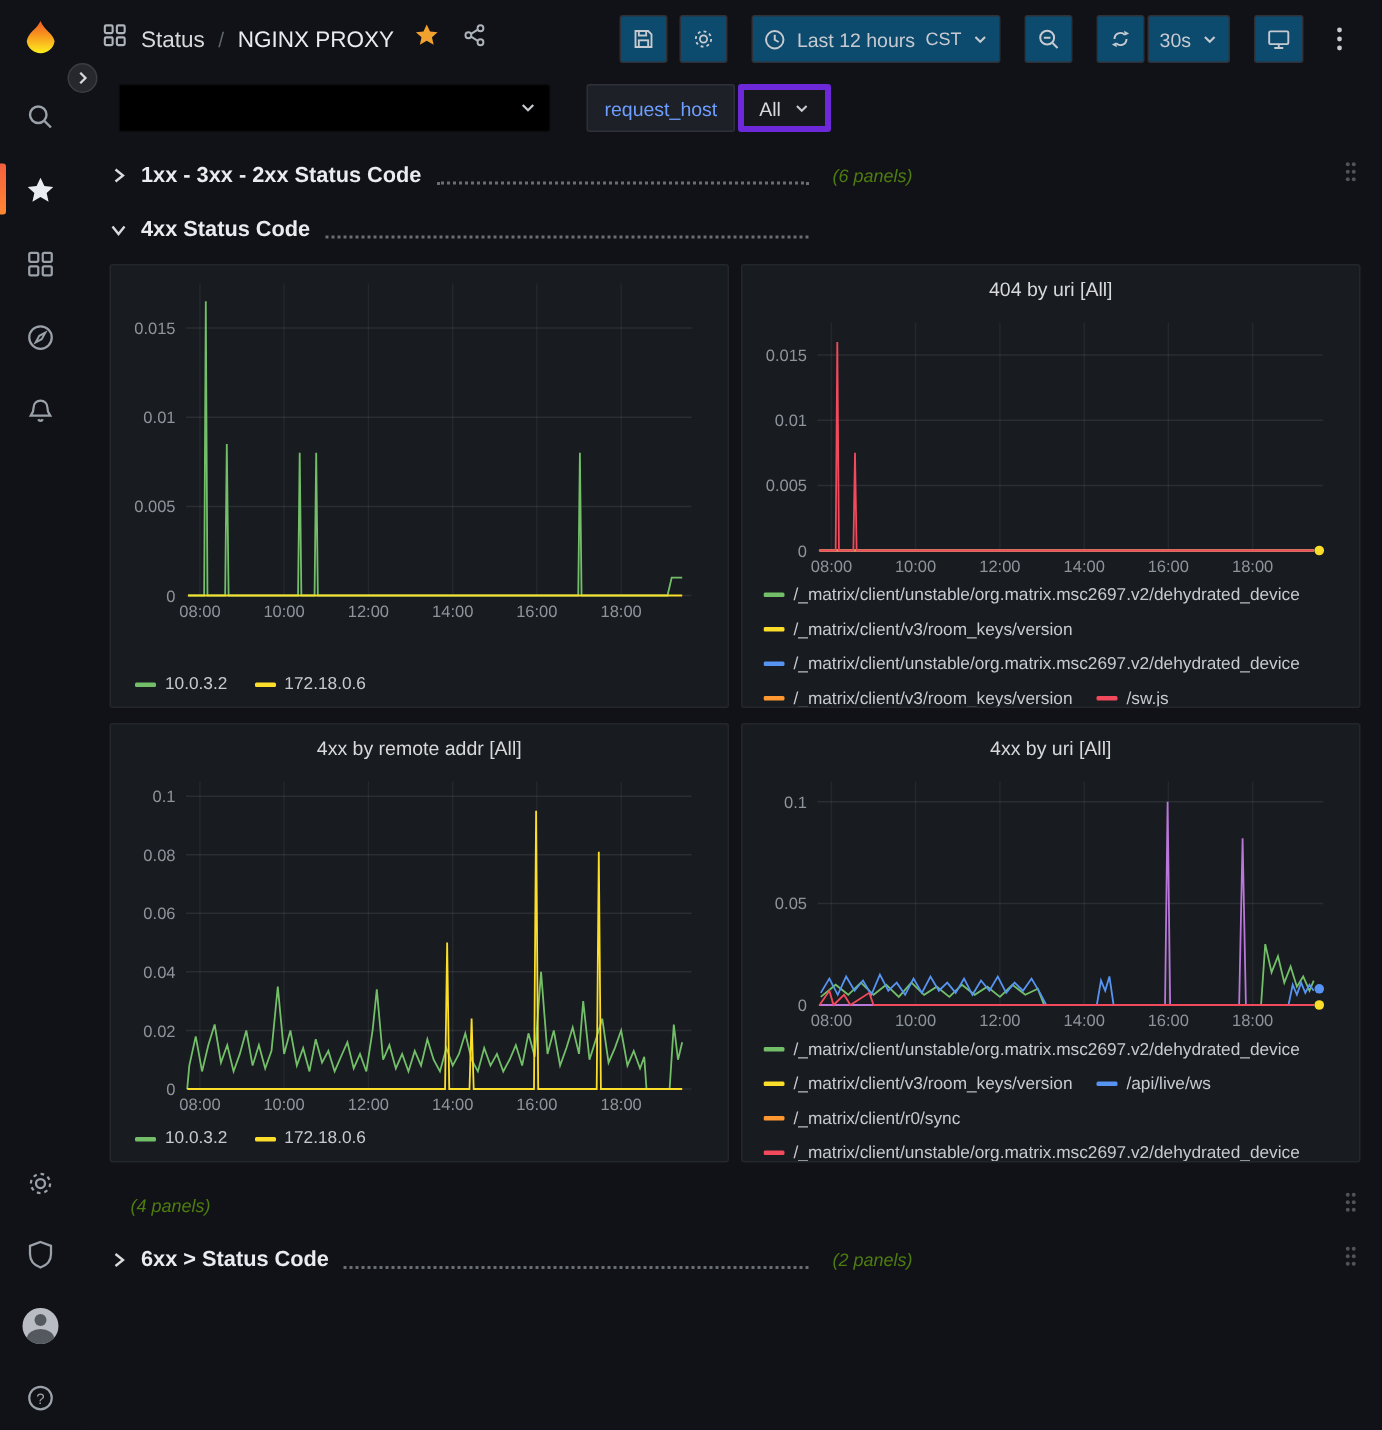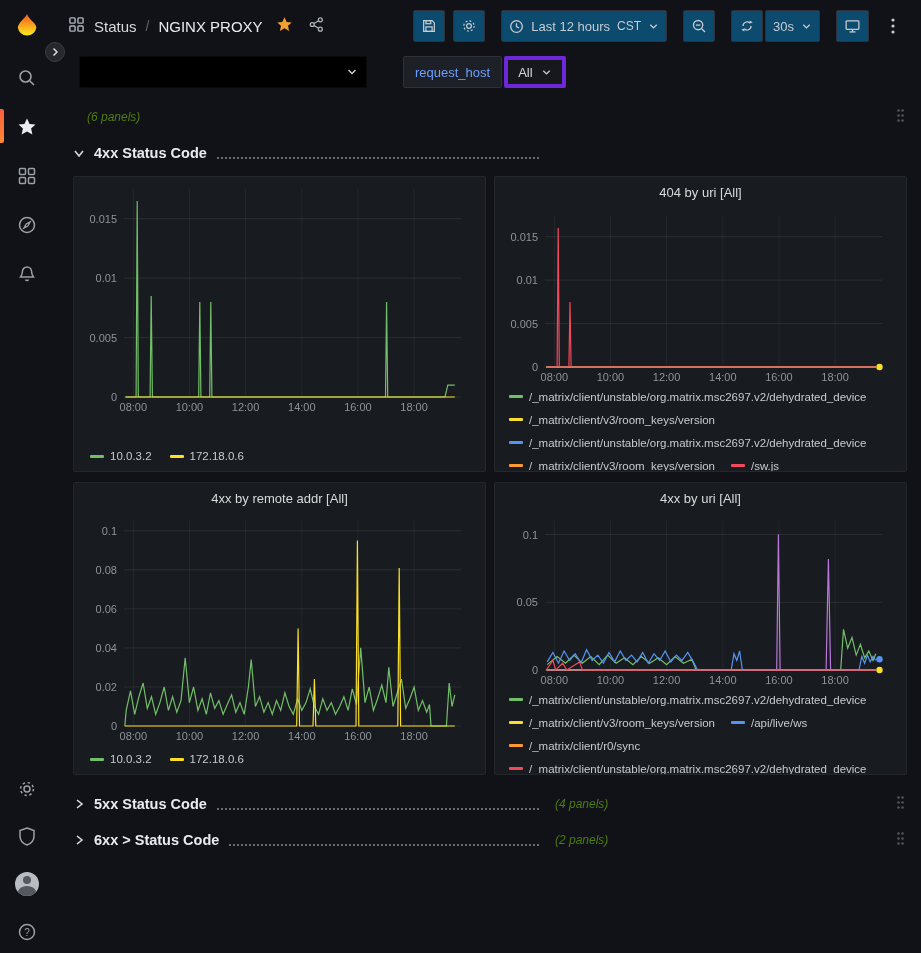--- a/index.html
+++ b/index.html
@@ -39,21 +39,21 @@
   .btn-group{display:flex;gap:2px}
   .icon-plain{border:none;background:transparent;padding:0 4px}
   .mleft{margin-left:8px}
 
   
   .varbar{height:32px;margin:4px 0 0;padding-left:19px;display:flex;align-items:center;flex-shrink:0}
   .var-label{height:32px;display:flex;align-items:center;padding:0 11px;background:#1d2027;
     border:1px solid #2e3138;border-radius:2px;color:#6e9fff;font-size:13px;font-weight:500;cursor:pointer}
   .var-black{width:288px;height:32px;background:#000;border:1px solid #0a0a0a;border-radius:2px;
     display:flex;align-items:center;justify-content:flex-end;padding-right:8px;margin-left:6px;cursor:pointer}
-  .var-group2{margin-left:36px;display:flex;gap:2px}
+  .var-group2{margin-left:24px;display:flex;gap:2px}
   .var-value{height:32px;display:flex;align-items:center;gap:8px;padding:0 10px;background:#16181e;
     border:4px solid #6d28d9;border-radius:2px;color:#d8d9da;font-size:13px;cursor:pointer}
 
   
   .content{flex:1;padding:8px 14px 0 19px;overflow:hidden}
   .row-head{height:26px;display:flex;align-items:center;cursor:pointer}
   .row-head.m1{margin-top:8px}
   .row-head.m2{margin-top:10px}
   .row-head.m3{margin-top:16px}
   .row-left{display:flex;align-items:center;width:468px;min-width:0}
@@ -266,20 +266,27 @@
           <svg width="11" height="11" viewBox="0 0 12 12">
               <path d="M2.5 4 L6 7.5 L9.5 4" fill="none" stroke="#c7cbd1" stroke-width="1.5"></path>
             </svg>
         </span>
       </div>
     </div>
 
     <div class="content">
 
       <div class="row-head m1">
+        <div class="row-left">
+          <svg width="12" height="12" viewBox="0 0 12 12">
+              <path d="M4 2 L9 6 L4 10" fill="none" stroke="#d8d9da" stroke-width="1.6"></path>
+            </svg>
+          <span class="row-title">1xx - 3xx - 2xx Status Code</span>
+          <span class="leader-dots"></span>
+        </div>
         <span class="row-count">(6 panels)</span>
         <span class="row-handle">
           <svg width="9" height="15" viewBox="0 0 9 15">
               <g fill="#5c6066">
                 <circle cx="2.5" cy="2.5" r="1.3"></circle>
                 <circle cx="6.5" cy="2.5" r="1.3"></circle>
                 <circle cx="2.5" cy="7.5" r="1.3"></circle>
                 <circle cx="6.5" cy="7.5" r="1.3"></circle>
                 <circle cx="2.5" cy="12.5" r="1.3"></circle>
                 <circle cx="6.5" cy="12.5" r="1.3"></circle>
@@ -497,27 +504,20 @@
                 <span class="legend-item">
                   <span class="swatch" style="background: rgb(242, 73, 92);"></span>
                   <span>/_matrix/client/unstable/org.matrix.msc2697.v2/dehydrated_device</span>
                 </span>
               </div>
             </div>
         </section>
       </div>
 
       <div class="row-head m3">
-        <div class="row-left">
-          <svg width="12" height="12" viewBox="0 0 12 12">
-              <path d="M4 2 L9 6 L4 10" fill="none" stroke="#d8d9da" stroke-width="1.6"></path>
-            </svg>
-          <span class="row-title">5xx Status Code</span>
-          <span class="leader-dots"></span>
-        </div>
         <span class="row-count">(4 panels)</span>
         <span class="row-handle">
           <svg width="9" height="15" viewBox="0 0 9 15">
               <g fill="#5c6066">
                 <circle cx="2.5" cy="2.5" r="1.3"></circle>
                 <circle cx="6.5" cy="2.5" r="1.3"></circle>
                 <circle cx="2.5" cy="7.5" r="1.3"></circle>
                 <circle cx="6.5" cy="7.5" r="1.3"></circle>
                 <circle cx="2.5" cy="12.5" r="1.3"></circle>
                 <circle cx="6.5" cy="12.5" r="1.3"></circle>

